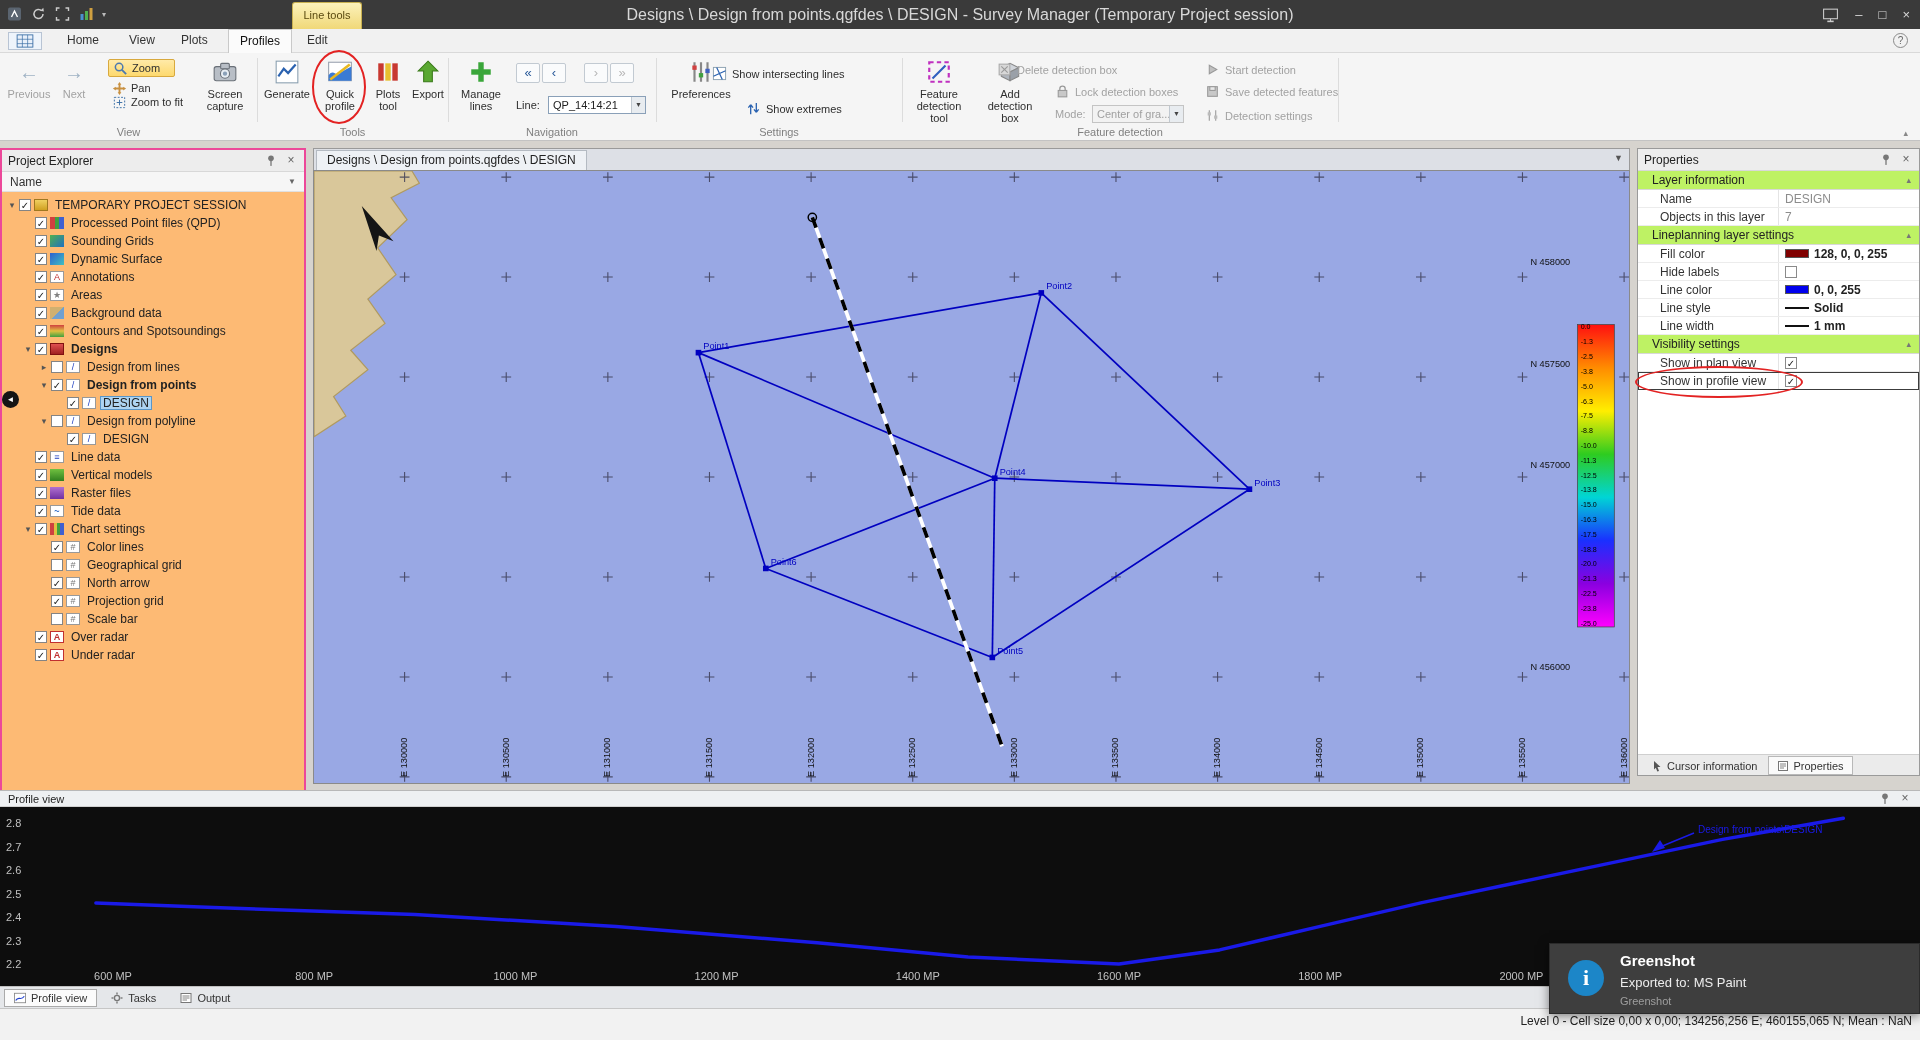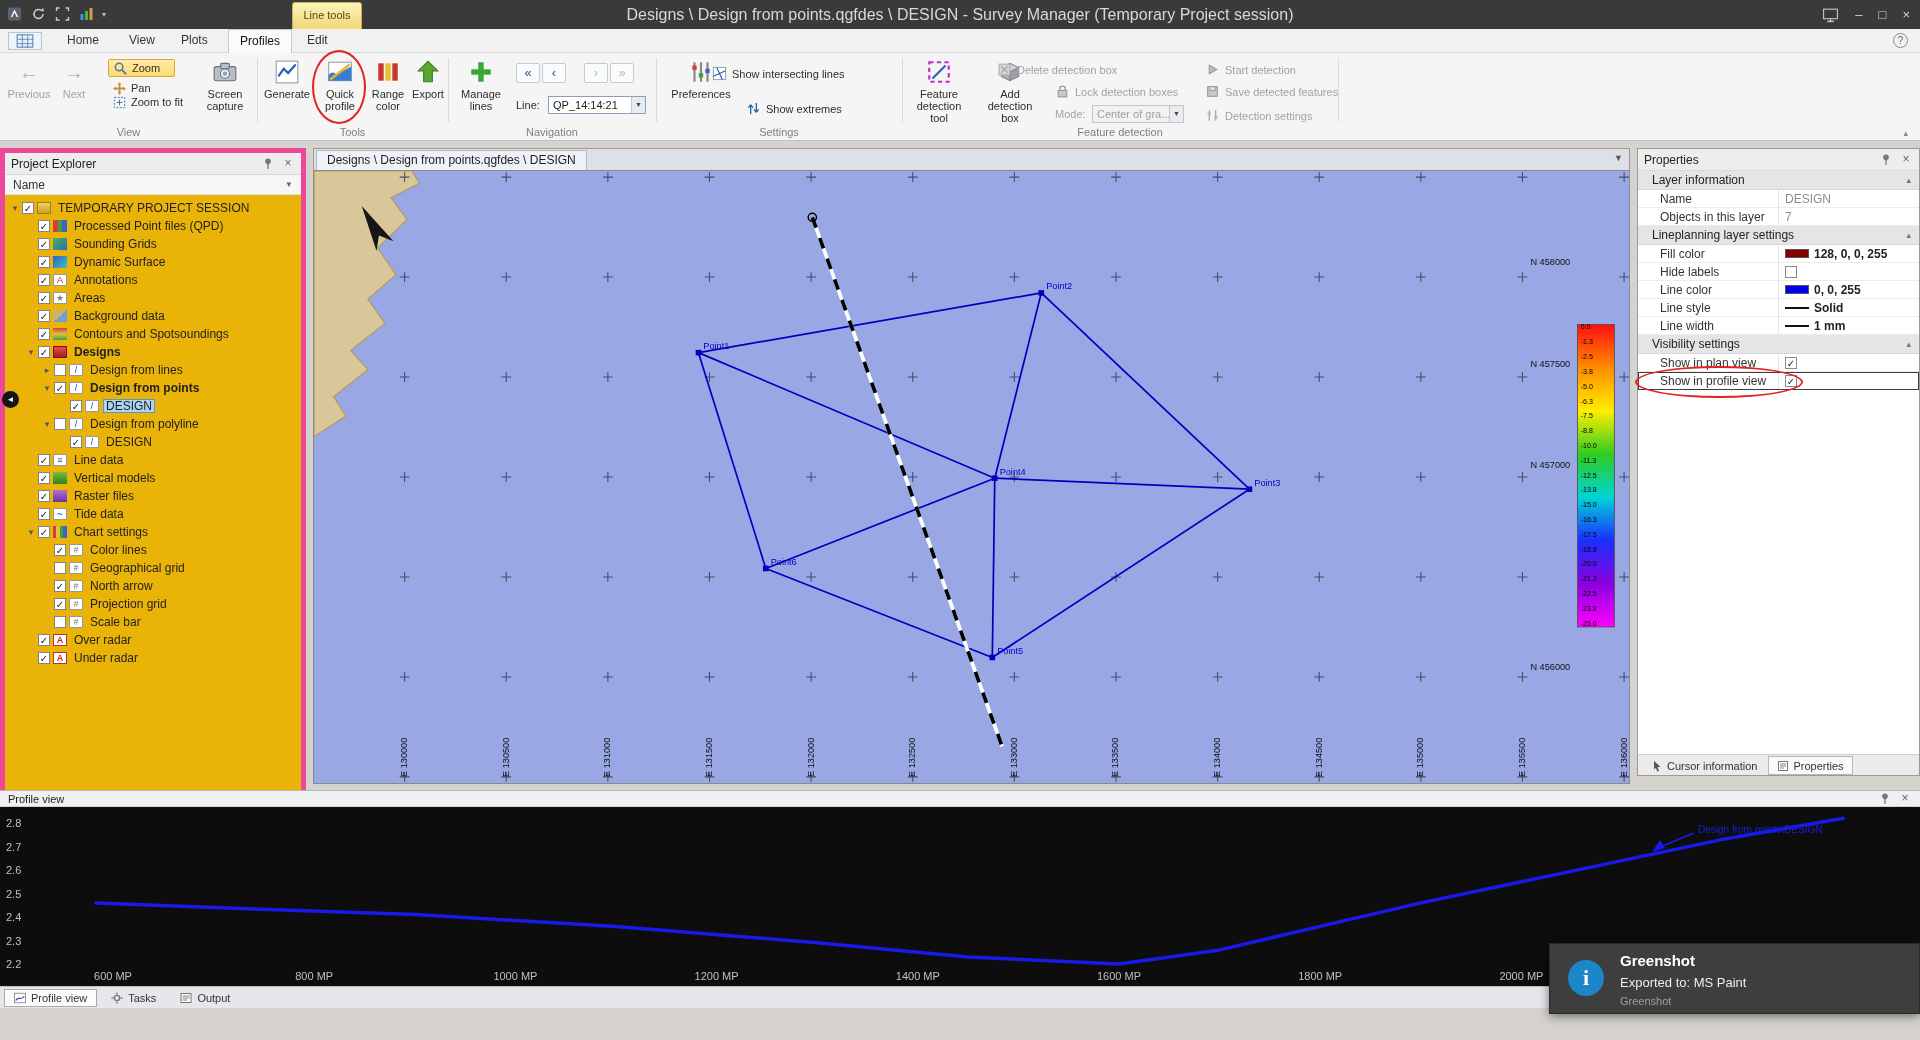--- a/index.html
+++ b/index.html
@@ -47,21 +47,21 @@
   .srow{position:absolute;display:flex;align-items:center;gap:5px;font-size:11px;color:#2e2e2e;white-space:nowrap}
   .srow.disabled{color:#a2a2a2}
   #ribbonCollapse{position:absolute;right:12px;bottom:2px;color:#888;font-size:9px}
 
   
   .phead{height:22px;background:#ededed;border-bottom:1px solid #d8d8d8;font-size:12px;color:#222;display:flex;align-items:center;padding:0 6px}
   .hico{width:14px;height:13px;margin-left:6px;color:#666;font-size:12px;line-height:12px;text-align:center}
   .hico svg{width:100%;height:100%}
 
   
-  #explorer{position:absolute;left:0;top:148px;width:306px;height:828px;background:#eab308;border:5px solid #ec4899}
+  #explorer{position:absolute;left:0;top:148px;width:306px;height:828px;background:#fdba74;border:2px solid #ec4899}
   #colhead{height:20px;background:#f6f6f6;border-bottom:1px solid #e0e0e0;font-size:12px;color:#333;display:flex;align-items:center;padding:0 8px}
   #tree{position:absolute;top:42px;bottom:0;left:0;right:0;overflow:hidden;padding-top:4px}
   .trow{height:18px;display:flex;align-items:center;font-size:12px;white-space:nowrap}
   .exp{width:12px;font-size:9px;color:#555;text-align:center;flex:none}
   .cb{width:12px;height:12px;border:1px solid #848484;background:#fff;font-size:10px;line-height:11px;text-align:center;color:#222;margin:0 3px 0 1px;flex:none}
   .ticon{width:14px;height:12px;margin-right:4px;flex:none;font-size:9px;line-height:11px;text-align:center;overflow:hidden}
   .tlabel{padding:0 3px}
   .tlabel.b{font-weight:bold}
   .tlabel.sel{background:#aed4f2;box-shadow:0 0 0 1px #5a96c8 inset}
   .ic-session{background:linear-gradient(#f0d060,#d0a020);border:1px solid #a07820}
@@ -87,21 +87,21 @@
   #mapPanel{position:absolute;left:313px;top:148px;width:1317px;height:636px}
   #mapTabs{position:absolute;top:0;left:0;right:0;height:22px;background:#dde0e6;border:1px solid #9a9a9a;border-bottom:none}
   #mapTab{position:absolute;left:2px;top:1px;height:20px;background:#eef1f5;border:1px solid #b4bac2;border-bottom:none;padding:0 10px;font-size:12px;line-height:19px;color:#222;white-space:nowrap}
   #mapCaret{position:absolute;right:6px;top:4px;color:#555;font-size:9px}
   #mapCanvas{position:absolute;top:22px;left:0;right:0;bottom:0;border:1px solid #8a8a8a;background:#99a8e4}
   #mapSvg{width:100%;height:100%;display:block}
 
   
   #propsPanel{position:absolute;left:1637px;top:148px;width:283px;height:628px;background:#fff;border:1px solid #9a9a9a}
   #propsContent{position:absolute;top:22px;left:0;right:0;bottom:21px;overflow:visible}
-  .psec{height:19px;background:#e5e5e5;border-bottom:1px solid #d8d8d8;display:flex;align-items:center;padding:0 8px 0 14px;font-size:12px;color:#222}
+  .psec{height:19px;background:#bef264;border-bottom:1px solid #d8d8d8;display:flex;align-items:center;padding:0 8px 0 14px;font-size:12px;color:#222}
   .psec .st{flex:1}
   .pcaret{color:#777;font-size:9px}
   .prow{position:relative;height:18px;display:flex;border-bottom:1px solid #ececec;font-size:12px;align-items:center}
   .plab{width:140px;padding-left:22px;color:#333;white-space:nowrap;overflow:hidden;flex:none}
   .pval{flex:1;border-left:1px solid #e4e4e4;height:100%;display:flex;align-items:center;padding-left:6px;gap:5px;white-space:nowrap}
   .pvtext.b{font-weight:bold}
   .pvtext.muted{color:#8c8c8c}
   .swatch{width:24px;height:9px;border:1px solid #555;flex:none}
   .linesample{width:24px;height:0;border-top:2px solid #111;flex:none}
   .pcb{width:12px;height:12px;border:1px solid #8a8a8a;background:#fff;font-size:10px;line-height:11px;text-align:center;color:#222;flex:none}
@@ -243,21 +243,21 @@
             <line x1="3" y1="19" x2="21" y2="5" stroke="#e8b820" stroke-width="2.4"></line>
           </svg></span>
       <span>Quick profile</span>
     </div>
     <div class="bigbtn" style="left:366px;width:44px">
       <span class="bicon"><svg viewBox="0 0 24 24">
             <rect x="3" y="4" width="5" height="16" fill="#c83830"></rect>
             <rect x="9.5" y="4" width="5" height="16" fill="#e8c030"></rect>
             <rect x="16" y="4" width="5" height="16" fill="#c83830"></rect>
           </svg></span>
-      <span>Range color</span>
+      <span>Plots tool</span>
     </div>
     <div class="bigbtn" style="left:410px;width:36px">
       <span class="bicon"><svg viewBox="0 0 24 24">
             <path d="M12 2 L21 11 H16 V21 H8 V11 H3 Z" fill="#5aa832" stroke="#3a7a1a"></path>
           </svg></span>
       <span>Export</span>
     </div>
     <div class="glabel" style="left:257px;width:191px">Tools</div>
     <div class="gsep" style="left:448px"></div>
 
@@ -816,20 +816,23 @@
     </div>
     <div class="btab">
       <span class="sicon12"><svg viewBox="0 0 12 12">
             <rect x="1" y="1.5" width="10" height="9" fill="#fff" stroke="#777"></rect>
             <path d="M2.5 4 H9.5 M2.5 6 H9.5 M2.5 8 H7" stroke="#777" stroke-width="0.9"></path>
           </svg></span>
       <span>Output</span>
     </div>
   </div>
 
+  <div id="statusbar">
+    <span id="statusText">Level 0 - Cell size 0,00 x 0,00; 134256,256 E; 460155,065 N; Mean : NaN</span>
+  </div>
 
   <div id="toast">
     <div id="toastIcon">i</div>
     <div id="toastTitle">Greenshot</div>
     <div id="toastMsg">Exported to: MS Paint</div>
     <div id="toastSrc">Greenshot</div>
   </div>
 
   <div id="annotQuick" class="red-ellipse"></div>
 </div>

